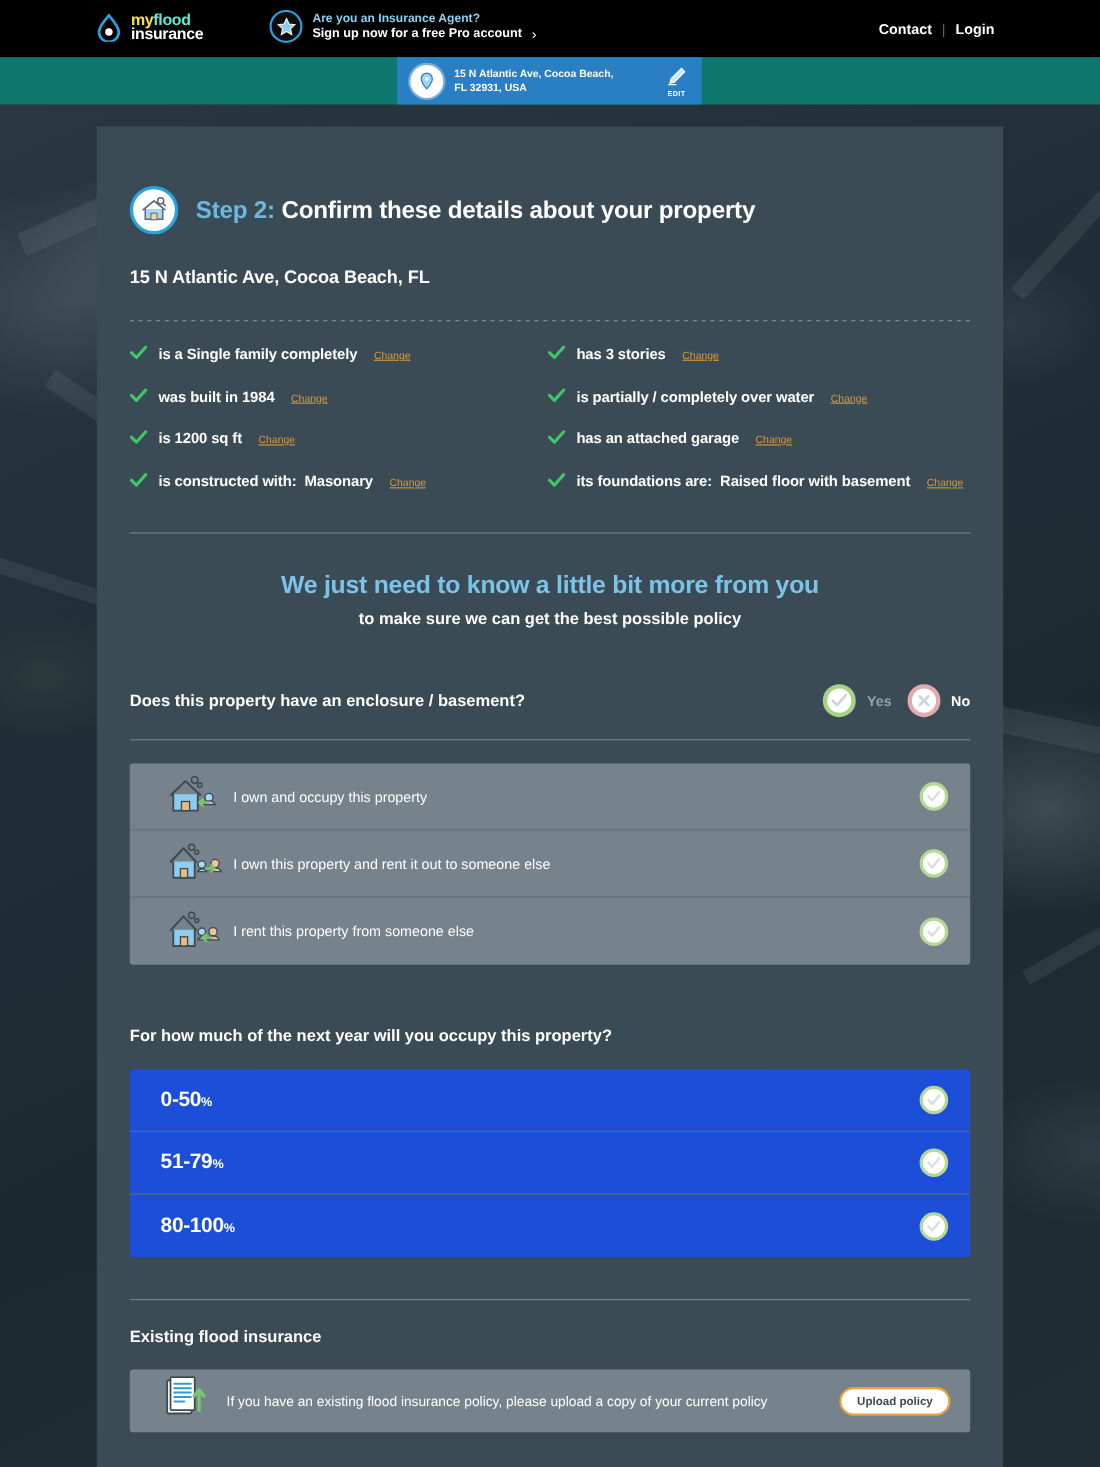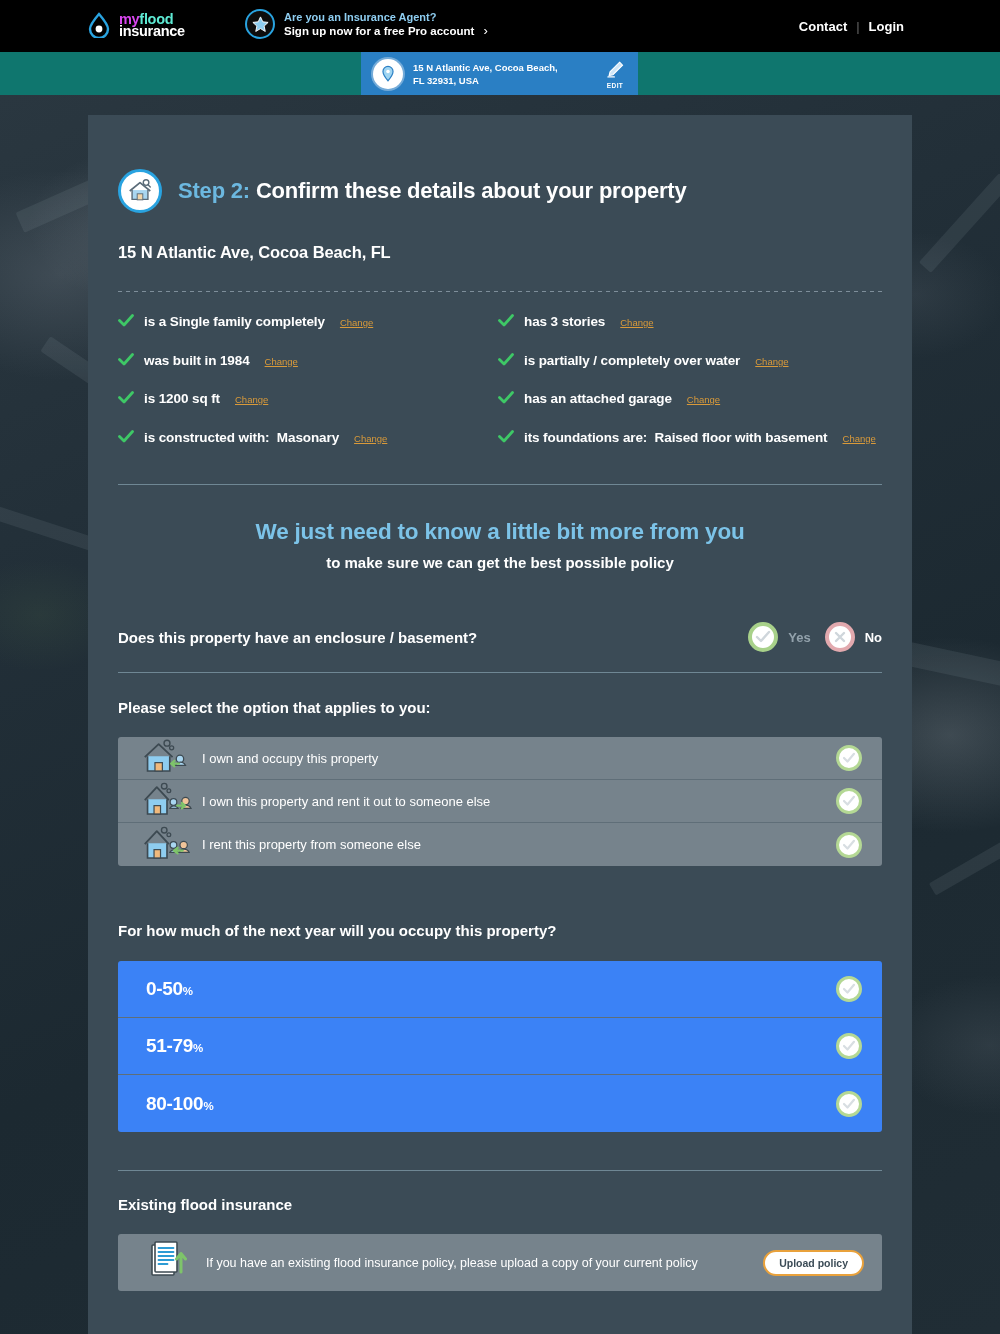--- a/index.html
+++ b/index.html
@@ -43,21 +43,21 @@
   .logo-wrap {
     position: absolute; left: 86px; top: 12px;
     display: flex; align-items: center; gap: 7px;
   }
   .logo-drop {
     width: 26px; height: 26px; position: relative;
   }
   .logo-text { line-height: 12px; }
   .logo-line1 { font-size: 14.5px; font-weight: bold; letter-spacing: -0.3px; }
   .logo-line2 { font-size: 14.5px; font-weight: bold; color: #ffffff; letter-spacing: -0.3px; }
-  .lg-my { color: #d946ef; }
+  .lg-my { color: #fde047; }
   .lg-flood { color: #5eead4; }
 
   .agent-banner {
     position: absolute; left: 245px; top: 9px;
     display: flex; align-items: center; gap: 9px;
     cursor: pointer;
   }
   .star-badge {
     width: 30px; height: 30px; border-radius: 50%;
     background: #0d0d0d;
@@ -226,42 +226,42 @@
 
   
   .opt-list {
     margin-top: 21px;
     background: #76838c;
     border-radius: 3px;
     overflow: hidden;
   }
   .opt-row {
     display: flex; align-items: center;
-    height: 43px;
-    padding: 0 20px 0 24px;
+    height: 61px;
+    padding: 0 20px 0 34px;
     border-bottom: 1px solid #5f6e78;
     cursor: pointer;
   }
   .opt-row:last-child { border-bottom: none; }
   .opt-icon { width: 52px; flex: 0 0 auto; display: flex; align-items: center; }
   .opt-text {
     font-size: 13px; color: #ffffff;
     flex: 1 1 auto; margin-left: 8px;
   }
   .radio-ring {
     width: 26px; height: 26px; border-radius: 50%;
     background: #ffffff; border: 3px solid #b4d894;
     display: flex; align-items: center; justify-content: center;
     flex: 0 0 auto;
   }
 
   
   .pct-list {
     margin-top: 22px;
-    background: #3b82f6;
+    background: #1d4ed8;
     border-radius: 3px;
     overflow: hidden;
   }
   .pct-row {
     display: flex; align-items: center;
     height: 57px;
     padding: 0 20px 0 28px;
     border-bottom: 1px solid #5f6e78;
     cursor: pointer;
   }
@@ -505,21 +505,20 @@
           <svg width="14" height="14" viewBox="0 0 14 14">
                 <path d="M3 3 L11 11 M11 3 L3 11" fill="none" stroke="#cfd6db" stroke-width="2.4" stroke-linecap="round"></path>
               </svg>
         </span>
         <span class="yn-text bright">No</span>
       </span>
     </span>
   </div>
   <div class="q-underline"></div>
 
-  <div class="sect-h">Please select the option that applies to you:</div>
 
   <div class="opt-list">
 
     <div class="opt-row">
       <span class="opt-icon">
         <svg width="50" height="40" viewBox="0 0 54 42">
           <path d="M3 20 L18 6 L33 20" fill="none" stroke="#3d4a52" stroke-width="2" stroke-linejoin="round"></path>
           <path d="M6 19 v16 h24 v-16" fill="#8ecdf0" stroke="#3d4a52" stroke-width="1.8"></path>
           <rect x="14" y="26" width="8" height="9" fill="#f0b97c" stroke="#3d4a52" stroke-width="1.3"></rect>
           <circle cx="27" cy="5" r="3.2" fill="none" stroke="#3d4a52" stroke-width="1.5"></circle>

